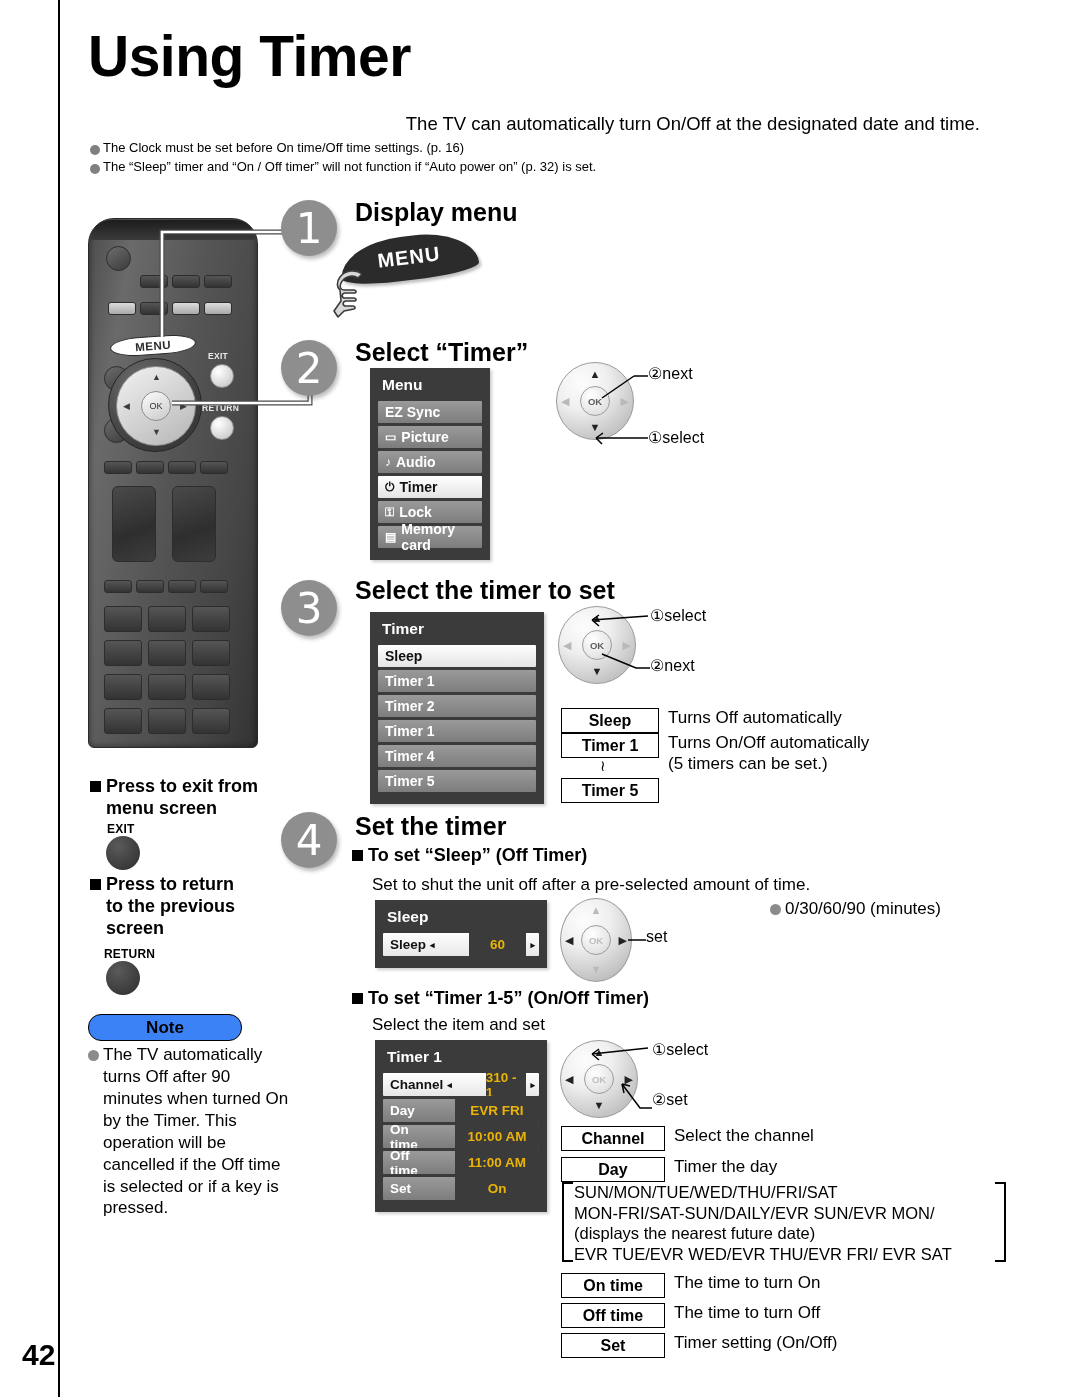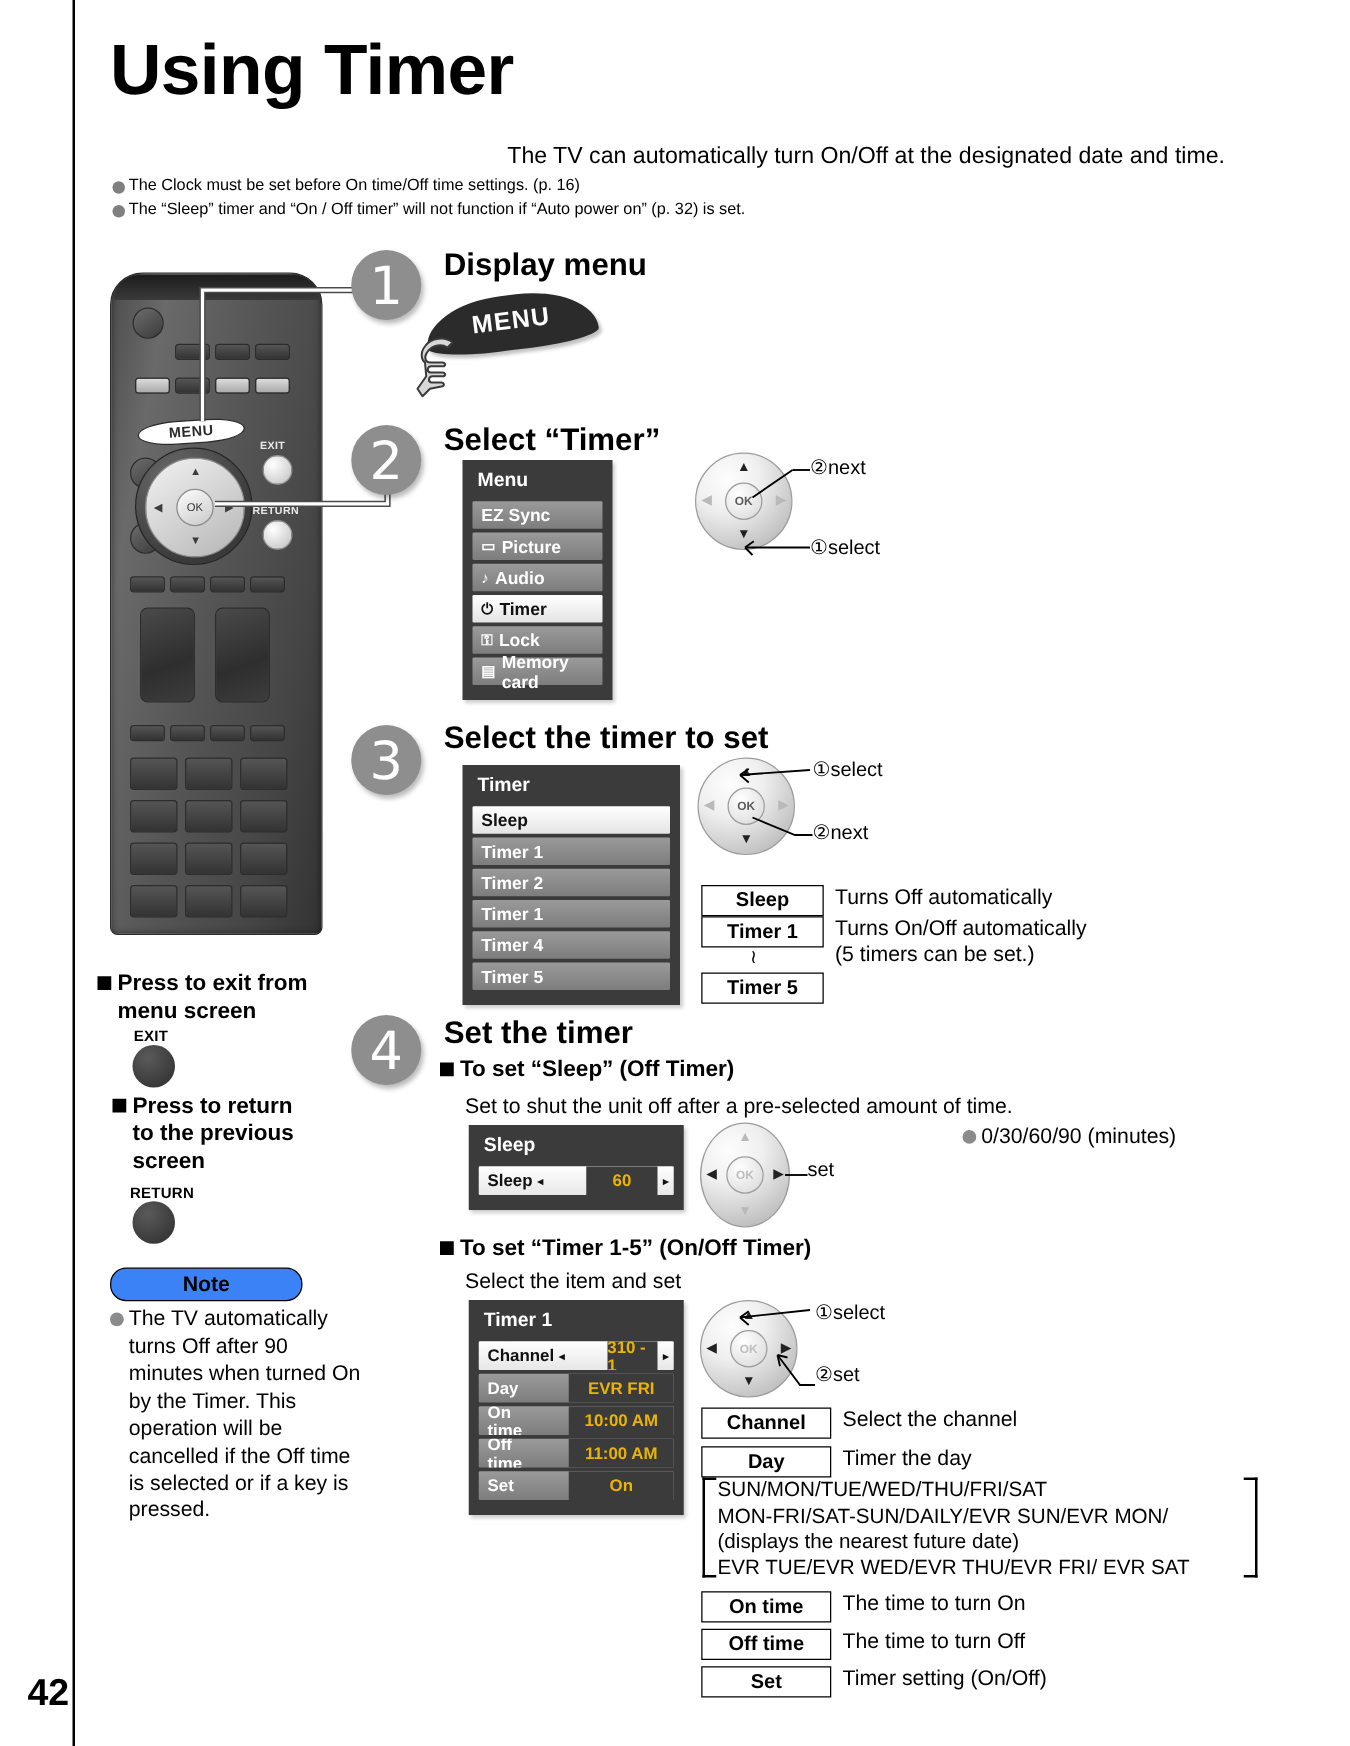--- a/index.html
+++ b/index.html
@@ -404,21 +404,21 @@
     <div class="txt">
       <div>Turns On/Off automatically</div>
       <div>(5 timers can be set.)</div>
     </div>
   </div>
   <div class="plain" style="left:600px;top:756px;font-size:15px;">≀</div>
   <div class="legrow" style="left:561px;top:778px;">
     <span class="keybox" style="width:96px;">Timer 5</span>
   </div>
 
-  <div class="sqhead" style="left:78px;top:776px;width:200px;">
+  <div class="sqhead" style="left:90px;top:776px;width:200px;">
     <span class="sq"></span><span>Press to exit from</span><br>
     <span style="margin-left:16px;">menu screen</span>
   </div>
   <div class="rkname" style="left:107px;top:822px;">EXIT</div>
   <div class="rkdot" style="left:106px;top:836px;"></div>
 
   <div class="sqhead" style="left:90px;top:874px;width:200px;">
     <span class="sq"></span><span>Press to return</span><br>
     <span style="margin-left:16px;">to the previous</span><br>
     <span style="margin-left:16px;">screen</span>

